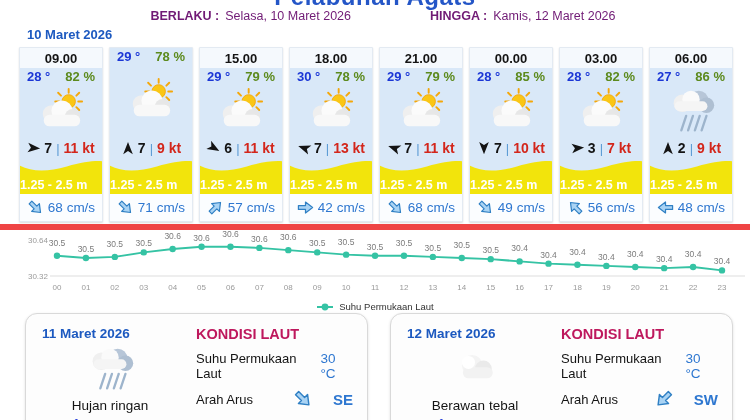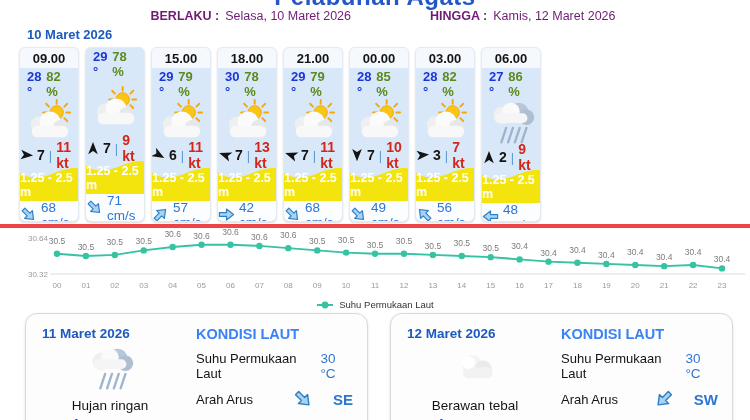--- a/index.html
+++ b/index.html
@@ -9,21 +9,21 @@
   .title{position:absolute;top:-17px;left:0;width:100%;text-align:center;
     font-size:24px;font-weight:bold;color:#2456c7;letter-spacing:.5px;}
   .subheader{position:absolute;top:9px;left:8px;width:100%;display:flex;justify-content:center;
     align-items:baseline;font-size:12.5px;color:#701a75;}
   .subheader .lbl{font-weight:bold;}
   .subheader .val{margin-left:6px;}
   .subheader .lbl2{margin-left:58px;padding-left:21px;}
   .date-label{position:absolute;left:27px;top:27px;font-size:13px;font-weight:bold;color:#1c59c0;}
 
   .cards{position:absolute;left:19px;top:47px;display:flex;gap:6px;}
-  .card{width:60px;height:175px;background:#d9e8f8;border:1px solid #e3eaf2;border-radius:6px;
+  .card{width:84px;height:175px;background:#d9e8f8;border:1px solid #e3eaf2;border-radius:1px;
     overflow:hidden;display:flex;flex-direction:column;box-shadow:0 1px 2px rgba(0,0,0,.14);box-sizing:border-box;}
   .card-time{background:#f5f9fd;text-align:center;font-size:13px;font-weight:bold;color:#141414;
     padding:3px 0 2px;}
   .card-th{display:flex;justify-content:space-between;padding:1px 7px 0;font-size:13px;font-weight:bold;}
   .temp{color:#1b36d6;}
   .hum{color:#5c8a1d;}
   .card-icon{flex:1;display:flex;align-items:center;justify-content:center;}
   .card-wind{display:flex;align-items:center;justify-content:center;gap:3px;height:20px;margin-bottom:2px;}
   .wind-arrow-svg{width:14px;height:14px;display:block;}
   .wind-bft{font-size:14px;font-weight:bold;color:#141414;}
@@ -32,38 +32,38 @@
   .card-wavewrap{position:relative;height:34px;flex:none;}
   .wave-svg{position:absolute;left:0;bottom:20px;width:100%;height:14px;display:block;}
   .wave-band{position:absolute;left:0;bottom:0;width:100%;height:20px;background:#f2e40c;}
   .wave-text{position:absolute;left:0;bottom:2px;width:100%;text-align:left;
     font-size:12.5px;font-weight:bold;color:#ffffff;}
   .card-current{height:27px;flex:none;background:#fbfdff;display:flex;align-items:center;
     justify-content:center;gap:4px;font-size:13.5px;color:#2e77d0;}
   .blue-arrow{width:17px;height:17px;display:block;}
   .blue-arrow path{fill:#a9d3f4;stroke:#3080c4;stroke-width:1.3;stroke-linejoin:round;}
 
-  .chart-section{position:absolute;left:0;top:224px;width:750px;height:88px;border-top:4px solid #ef4444;}
+  .chart-section{position:absolute;left:0;top:224px;width:750px;height:88px;border-top:6px solid #ef4444;}
   #chart{display:block;}
   .legend{position:absolute;left:0;top:71px;width:100%;display:flex;align-items:center;
     justify-content:center;gap:5px;font-size:9.5px;color:#333;}
 
   .panel{position:absolute;top:313px;width:343px;height:132px;background:#fdfdfd;
     border:1px solid #d9d9d9;border-radius:12px;box-shadow:0 1px 3px rgba(0,0,0,.12);box-sizing:border-box;}
   .panel-left{left:25px;}
   .panel-right{left:390px;}
   .panel-grid{display:flex;padding:10px 14px 0 14px;}
   .p-colL{width:140px;display:flex;flex-direction:column;}
   .p-date{font-size:13.5px;font-weight:bold;color:#1c59c0;margin:2px 0 0 2px;}
   .p-icon{height:52px;display:flex;align-items:center;justify-content:center;margin-top:2px;}
   .p-cond{text-align:center;font-size:13.5px;color:#141414;margin-top:3px;}
   .p-th{display:flex;justify-content:space-between;padding:0 14px;margin-top:4px;
     font-size:14px;font-weight:bold;}
   .p-colR{flex:1;padding-left:16px;}
-  .p-title{font-size:14.5px;font-weight:bold;color:#3b82f6;margin:2px 0 9px;}
+  .p-title{font-size:14.5px;font-weight:bold;color:#be185d;margin:2px 0 9px;}
   .p-row{display:flex;justify-content:space-between;align-items:center;font-size:13px;
     color:#141414;margin-bottom:8px;min-height:17px;}
   .p-val{color:#2e77d0;font-size:13.5px;}
   .arrow-val{display:flex;align-items:center;gap:20px;color:#2e77d0;font-weight:bold;font-size:15px;}
   .arrow-val .blue-arrow{width:20px;height:20px;}
   .p-row-speed{display:block;margin-bottom:0;}
 </style>
 </head>
 <body>
 

